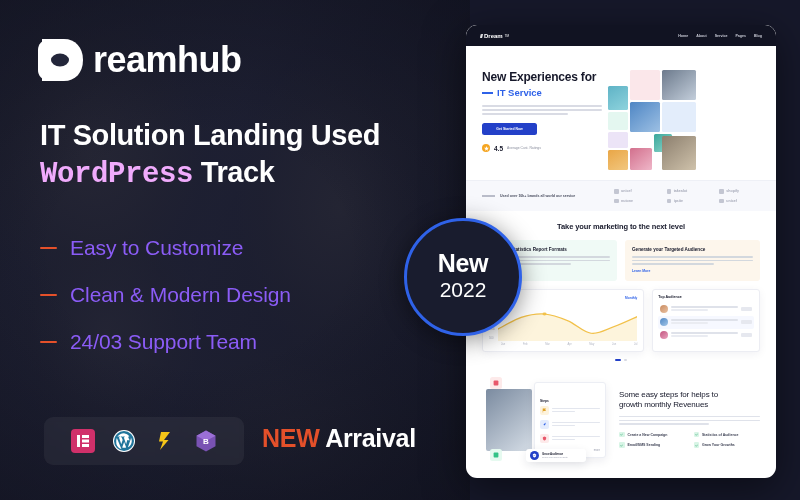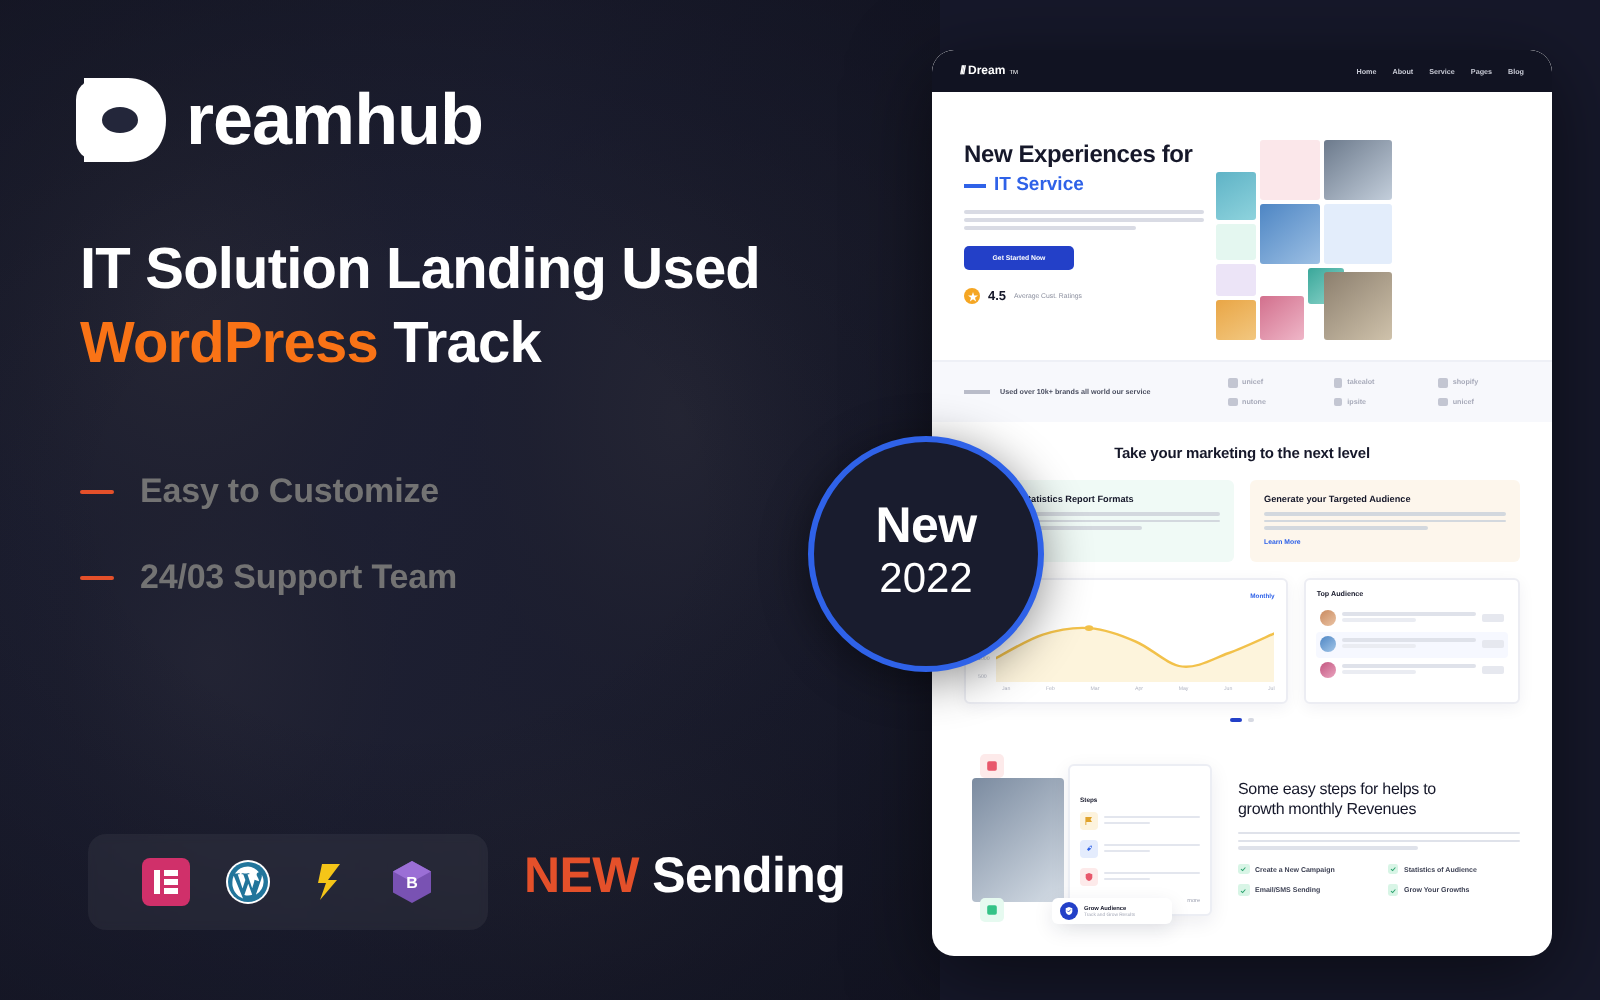--- a/index.html
+++ b/index.html
@@ -35,26 +35,26 @@
   
   #left { position:absolute; left:0; top:0; width:470px; height:500px; }
 
   .logo-row { position:absolute; left:38px; top:36px; display:flex; align-items:center; gap:9px; }
   .logo-mark { width:46px; height:48px; display:block; }
   .logo-word { color:#fff; font-size:36px; font-weight:700; letter-spacing:-0.5px; line-height:1; }
 
   .headline { position:absolute; left:40px; top:118px; width:410px; }
   .headline .l1 { color:#ffffff; font-size:29px; font-weight:700; line-height:1.2; letter-spacing:-0.4px; }
   .headline .l2 { font-size:29px; font-weight:700; line-height:1.35; letter-spacing:-0.4px; color:#ffffff; }
-  .headline .l2 .hl { color:#f97316; }
+  .headline .l2 .hl { color:#f0abfc;font-family:Liberation Mono, monospace; }
 
   .feature-list { position:absolute; left:40px; top:236px; }
   .feature-item { display:flex; align-items:center; gap:13px; margin-bottom:23px; }
   .dash { width:17px; height:2.5px; background:#E4502A; border-radius:2px; flex:0 0 auto; }
-  .feature-label { color:#737373; font-size:17px; font-weight:700; letter-spacing:-0.1px; }
+  .feature-label { color:#8b5cf6; font-size:21px; font-weight:400; letter-spacing:-0.1px; }
 
   .badge-bar {
     position:absolute; left:44px; top:417px; width:200px; height:48px;
     background:rgba(255,255,255,.055); border-radius:9px;
     display:flex; align-items:center; justify-content:center; gap:17px;
     backdrop-filter:blur(2px);
   }
   .tech-icon { width:24px; height:24px; display:block; }
 
   .new-arraival { position:absolute; left:262px; top:424px; font-size:25px; font-weight:700; letter-spacing:-0.3px; }
@@ -230,20 +230,24 @@
 
     <div class="headline">
       <div class="l1">IT Solution Landing Used</div>
       <div class="l2"><span class="hl">WordPress</span><span> Track</span></div>
     </div>
 
     <div class="feature-list">
       <div class="feature-item">
         <span class="dash"></span>
         <span class="feature-label">Easy to Customize</span>
+      </div>
+      <div class="feature-item">
+        <span class="dash"></span>
+        <span class="feature-label">Clean &amp; Modern Design</span>
       </div>
       <div class="feature-item">
         <span class="dash"></span>
         <span class="feature-label">24/03 Support Team</span>
       </div>
     </div>
 
     <div class="badge-bar">
       <svg class="tech-icon" viewBox="0 0 24 24">
         <rect x="0" y="0" width="24" height="24" rx="4" fill="#D0306A"></rect>
@@ -261,21 +265,21 @@
         <path d="M8 3 L17 3 L11 11 L15.5 11 L7 21 L10 12.5 L6 12.5 Z" fill="#F5C518"></path>
       </svg>
       <svg class="tech-icon" viewBox="0 0 24 24">
         <path d="M12 1.5 L21.5 6.7 L21.5 17.3 L12 22.5 L2.5 17.3 L2.5 6.7 Z" fill="#7952B3"></path>
         <path d="M12 1.5 L21.5 6.7 L12 12 L2.5 6.7 Z" fill="#9b6fd6"></path>
         <text x="12" y="15" font-family="Liberation Sans, sans-serif" font-size="8" font-weight="700" fill="#ffffff" text-anchor="middle">B</text>
       </svg>
     </div>
 
     <div class="new-arraival">
-      <span class="na-new">NEW</span><span class="na-rest"> Sending</span>
+      <span class="na-new">NEW</span><span class="na-rest"> Arraival</span>
     </div>
   </div>
 
   <div id="new-circle">
     <span class="nc-top">New</span>
     <span class="nc-bot">2022</span>
   </div>
 
   <div id="mockup">
 

